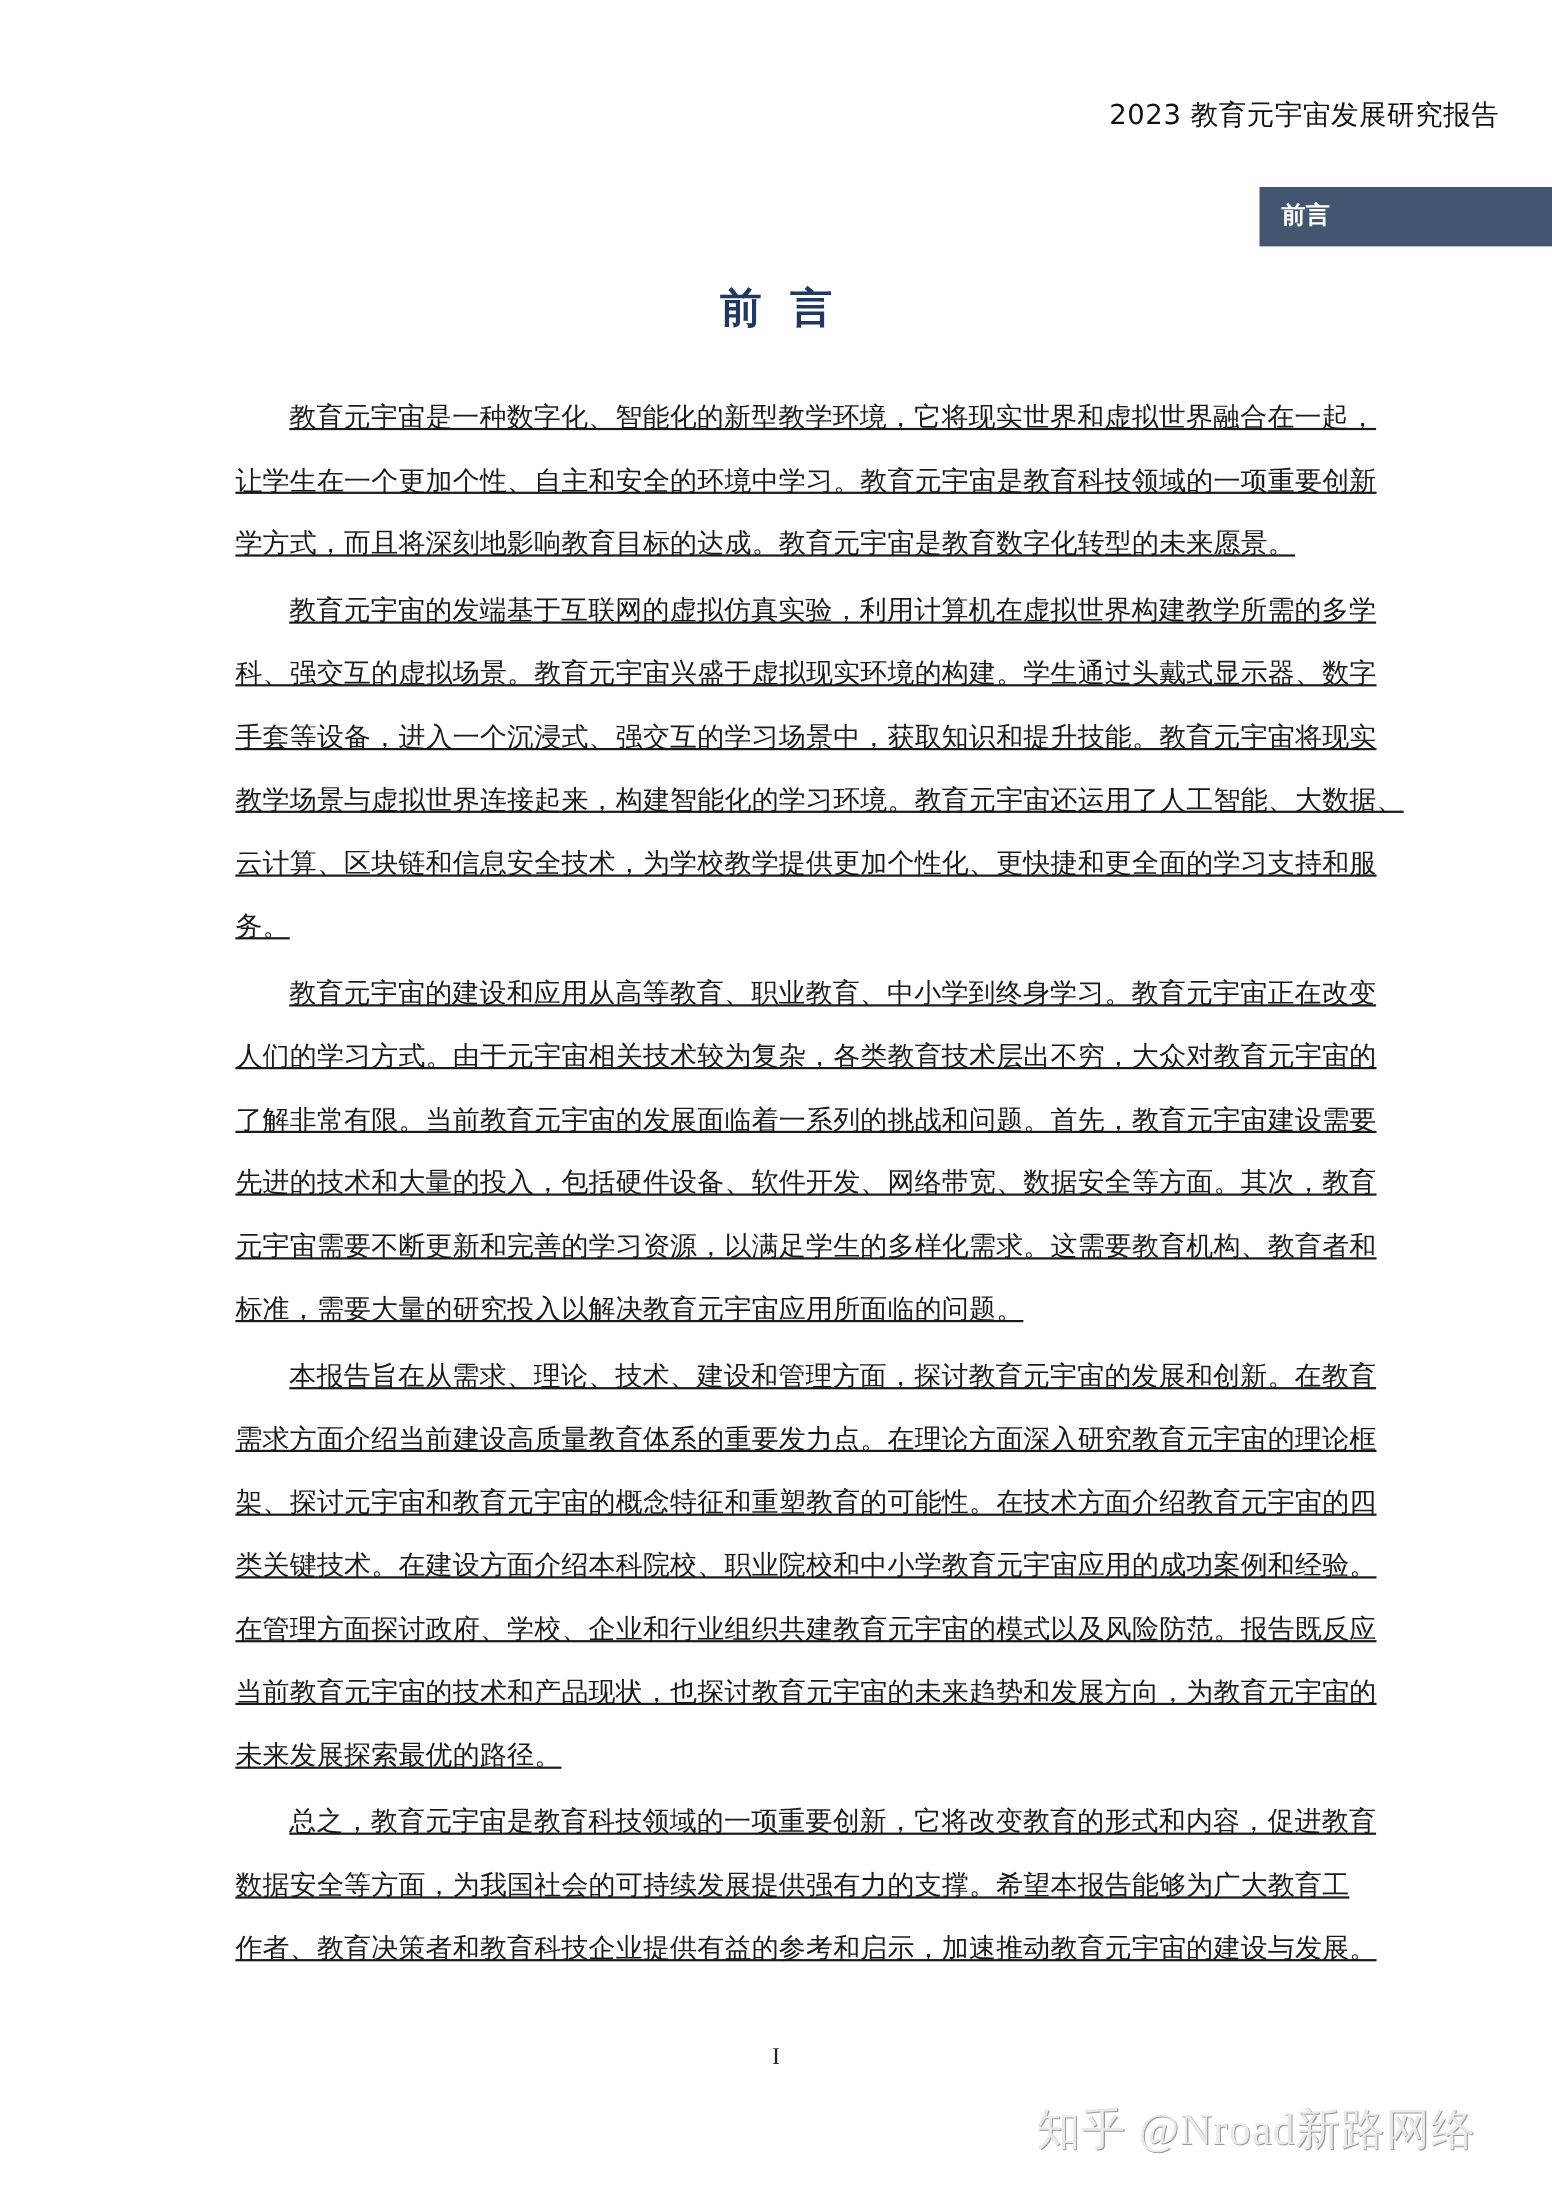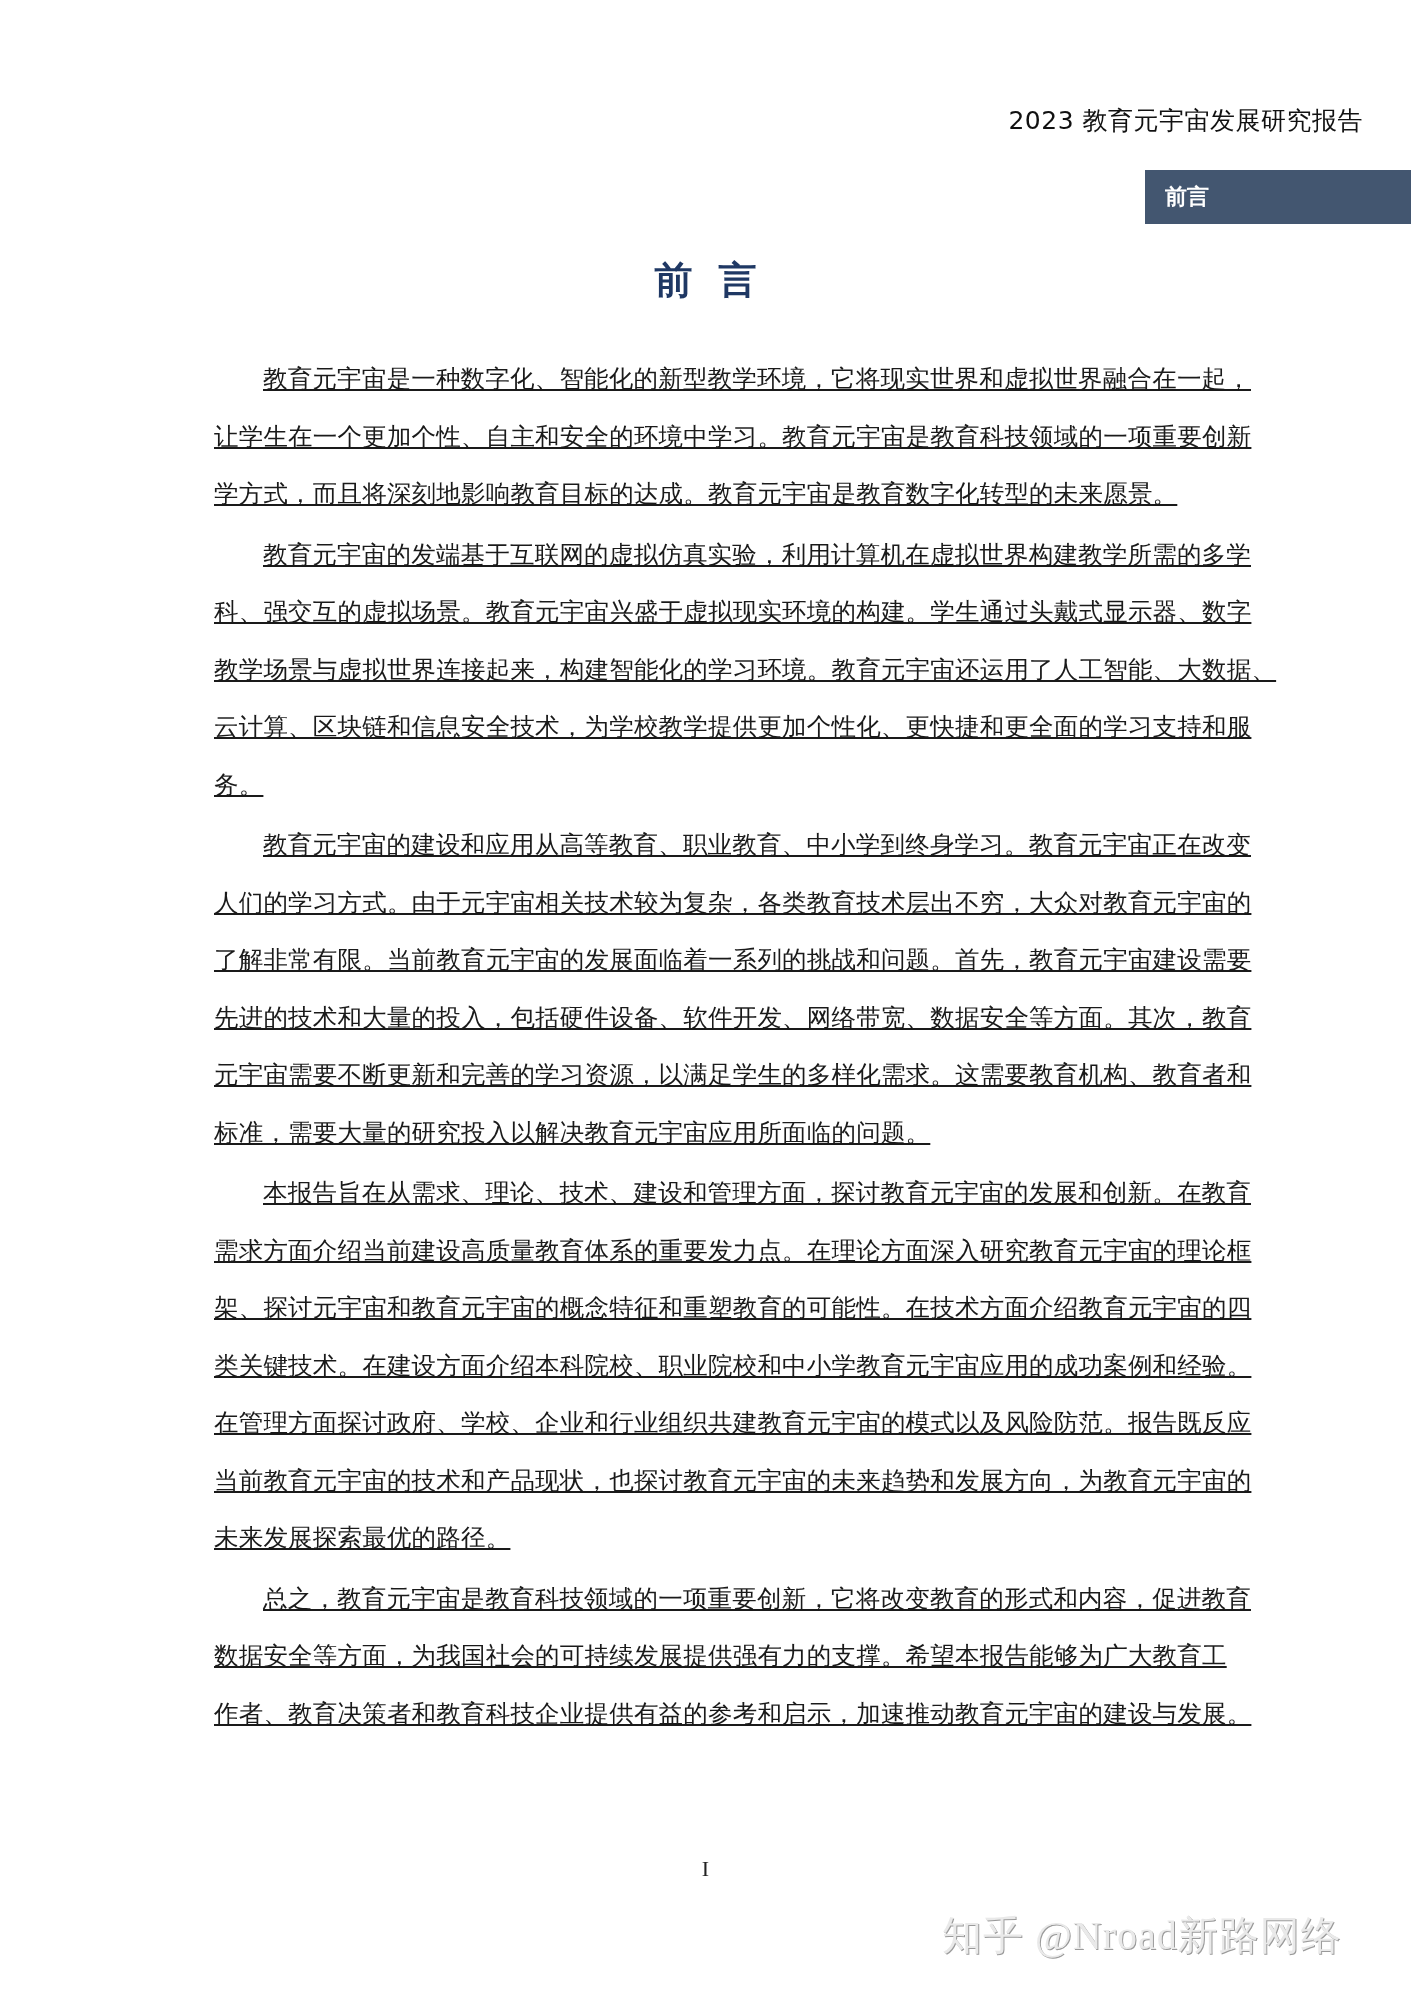--- a/index.html
+++ b/index.html
@@ -1,17 +1,17 @@
 <!DOCTYPE html>
 <html><head>
   <meta charset="utf-8">
   <style>
     html, body { margin: 0; padding: 0; background: #ffffff; }
     body { width: 1411px; height: 1995px; position: relative; overflow: hidden; font-family: "DejaVu Serif", "Liberation Serif", serif; color: #1a1a1a; }
-    .running-head { position: absolute; top: 104px; right: 48px; font-family: "DejaVu Sans", "Liberation Sans", sans-serif; font-size: 25px; color: #111; letter-spacing: 0.5px; }
+    .running-head { position: absolute; top: 88px; right: 48px; font-family: "DejaVu Sans", "Liberation Sans", sans-serif; font-size: 25px; color: #111; letter-spacing: 0.5px; }
     .section-tab { position: absolute; top: 170px; left: 1145px; width: 266px; height: 54px; background: #435670; color: #ffffff; font-family: "DejaVu Sans", "Liberation Sans", sans-serif; font-weight: bold; font-size: 22px; line-height: 54px; padding-left: 20px; box-sizing: border-box; }
     .page-title { position: absolute; top: 255px; left: 0; width: 1411px; text-align: center; font-family: "DejaVu Sans", "Liberation Sans", sans-serif; font-weight: bold; font-size: 38px; color: #1f3864; letter-spacing: 26px; text-indent: 26px; }
     .body { position: absolute; top: 364px; left: 214px; width: 985px; }
     .para { margin: 0 0 3px 0; }
     .line { display: block; height: 57.5px; line-height: 30px; font-size: 24.5px; white-space: nowrap; text-align: justify; text-align-last: justify; letter-spacing: 0.2px; text-decoration: underline; }
     .line.first { padding-left: 49px; }
     .line.last { text-align-last: left; }
     .page-number { position: absolute; top: 1856px; left: 0; width: 1411px; text-align: center; font-family: "Liberation Serif", "DejaVu Serif", serif; font-size: 22px; color: #222; padding-left: 0; }
     .watermark { position: absolute; top: 1908px; left: 942px; font-family: Liberation Serif, serif; font-size: 40px; color: #e9e9e9; text-shadow: 1px 1px 0 #9a9a9a, -1px -1px 0 #ffffff; letter-spacing: 1px; }
   </style>
@@ -27,20 +27,21 @@
 
 <div class="body">
   <div class="para">
     <span class="line first">教育元宇宙是一种数字化、智能化的新型教学环境，它将现实世界和虚拟世界融合在一起，</span>
     <span class="line">让学生在一个更加个性、自主和安全的环境中学习。教育元宇宙是教育科技领域的一项重要创新</span>
     <span class="line last">学方式，而且将深刻地影响教育目标的达成。教育元宇宙是教育数字化转型的未来愿景。</span>
   </div>
   <div class="para">
     <span class="line first">教育元宇宙的发端基于互联网的虚拟仿真实验，利用计算机在虚拟世界构建教学所需的多学</span>
     <span class="line">科、强交互的虚拟场景。教育元宇宙兴盛于虚拟现实环境的构建。学生通过头戴式显示器、数字</span>
+    <span class="line">手套等设备，进入一个沉浸式、强交互的学习场景中，获取知识和提升技能。教育元宇宙将现实</span>
     <span class="line">教学场景与虚拟世界连接起来，构建智能化的学习环境。教育元宇宙还运用了人工智能、大数据、</span>
     <span class="line">云计算、区块链和信息安全技术，为学校教学提供更加个性化、更快捷和更全面的学习支持和服</span>
     <span class="line last">务。</span>
   </div>
   <div class="para">
     <span class="line first">教育元宇宙的建设和应用从高等教育、职业教育、中小学到终身学习。教育元宇宙正在改变</span>
     <span class="line">人们的学习方式。由于元宇宙相关技术较为复杂，各类教育技术层出不穷，大众对教育元宇宙的</span>
     <span class="line">了解非常有限。当前教育元宇宙的发展面临着一系列的挑战和问题。首先，教育元宇宙建设需要</span>
     <span class="line">先进的技术和大量的投入，包括硬件设备、软件开发、网络带宽、数据安全等方面。其次，教育</span>
     <span class="line">元宇宙需要不断更新和完善的学习资源，以满足学生的多样化需求。这需要教育机构、教育者和</span>

